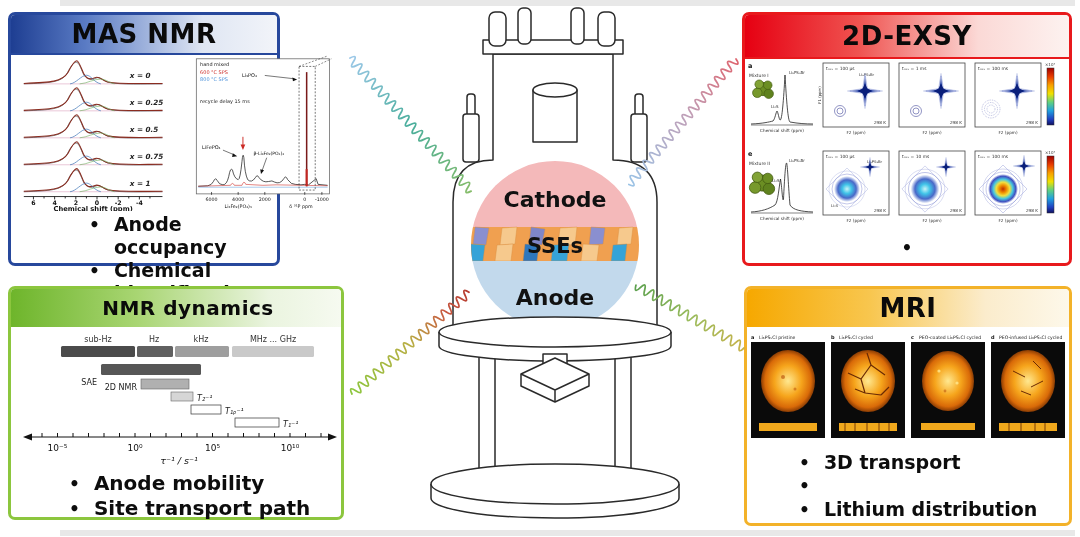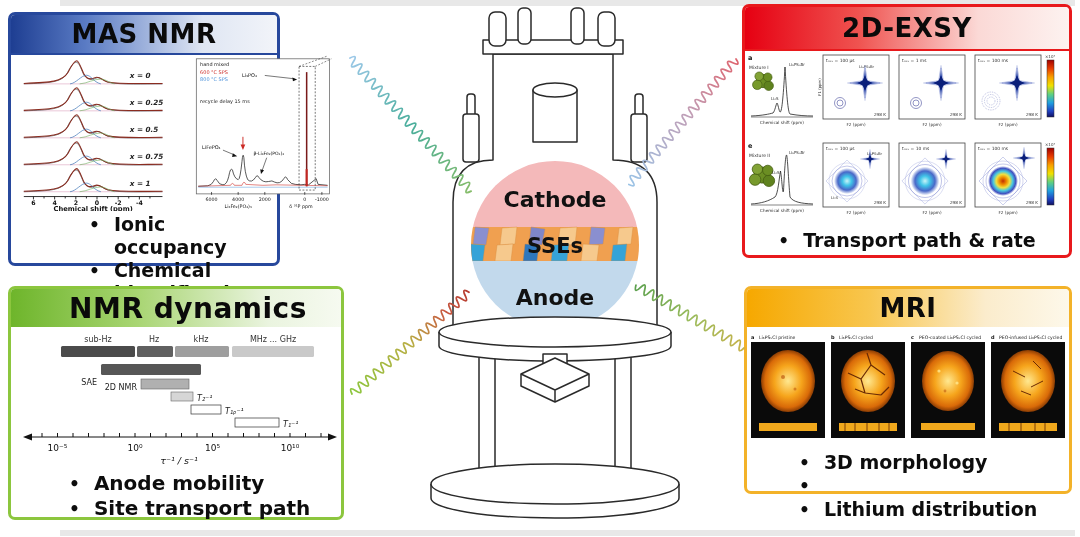--- a/index.html
+++ b/index.html
@@ -4,27 +4,27 @@
 <style>
   html,body{margin:0;padding:0;background:#fff;}
   #stage{position:relative;width:1080px;height:537px;background:#ffffff;overflow:hidden;
          font-family:"DejaVu Sans","Liberation Sans",sans-serif;}
   .strip{position:absolute;left:60px;width:1015px;height:6px;background:#dcdcdc;opacity:.65;z-index:0;}
   svg text{font-family:"DejaVu Sans","Liberation Sans",sans-serif;}
 
   .panel{position:absolute;box-sizing:border-box;background:#fff;border-radius:7px;z-index:2;}
   .panel-mas {left:8px;  top:12px;  width:272px;height:254px;border:3px solid #27489c;}
   .panel-dyn {left:8px;  top:286px; width:336px;height:234px;border:3px solid #8cc63e;}
-  .panel-exsy{left:742px;top:4px;  width:330px;height:254px;border:3px solid #e8191c;}
-  .panel-mri {left:744px;top:286px; width:328px;height:208px;border:3px solid #f3b229;}
+  .panel-exsy{left:742px;top:12px;  width:330px;height:254px;border:3px solid #e8191c;}
+  .panel-mri {left:744px;top:286px; width:328px;height:240px;border:3px solid #f3b229;}
 
   .hdr{display:flex;align-items:center;justify-content:center;font-weight:bold;color:#0a0a0a;
        border-radius:4px 4px 0 0;letter-spacing:.5px;}
   .hdr-mas {height:38px;font-size:26px;background:linear-gradient(90deg,#1e3e92 0%,#5a7bc4 28%,#dfe6f3 72%,#f2f4f9 100%);border-bottom:2px solid #27489c;}
-  .hdr-dyn {height:38px;font-size:28px;background:linear-gradient(90deg,#6eb52b 0%,#a8d572 38%,#eaf4df 78%,#f6faf0 100%);padding-left:24px;}
+  .hdr-dyn {height:38px;font-size:20px;background:linear-gradient(90deg,#6eb52b 0%,#a8d572 38%,#eaf4df 78%,#f6faf0 100%);padding-left:24px;}
   .hdr-exsy{height:42px;font-size:26px;background:linear-gradient(90deg,#e60012 0%,#ef5350 35%,#fbd9d6 72%,#fdf2f0 100%);border-bottom:2px solid #e8191c;}
   .hdr-mri {height:38px;font-size:26px;background:linear-gradient(90deg,#f6a800 0%,#f8c64e 38%,#fbeccc 74%,#fdf8ea 100%);}
 
   .abs{position:absolute;}
   .bullets{position:absolute;display:flex;flex-direction:column;}
   .brow{display:flex;align-items:baseline;gap:14px;font-weight:bold;color:#0d0d0d;}
   .brow .dot{font-size:17px;}
   .b19 .brow{font-size:19px;line-height:23px;}
   .b20 .brow{font-size:20px;line-height:24px;}
   .center-bullet{justify-content:center;width:100%;}
@@ -221,21 +221,21 @@
         <text x="122" y="153">0</text>
         <text x="140" y="153">-1000</text>
       </g>
       <text x="52" y="161" font-size="5" fill="#111" text-anchor="middle">Li₃Fe₂(PO₄)₃</text>
       <text x="118" y="161" font-size="5" fill="#111" text-anchor="middle">δ ³¹P ppm</text>
     </svg>
 
     <div class="bullets b19" style="left:78px;top:198px;">
       <div class="brow">
           <span class="dot">•</span>
-          <span>Ionic occupancy</span>
+          <span>Anode occupancy</span>
         </div>
       <div class="brow">
           <span class="dot">•</span>
           <span>Chemical identification</span>
         </div>
     </div>
   </div>
 
   <div class="panel panel-dyn">
     <div class="hdr hdr-dyn">
@@ -450,21 +450,20 @@
 
       <g>
         <text x="298" y="93" font-size="4" fill="#333">×10⁷</text>
         <rect x="300" y="95" width="7" height="57" fill="url(#cbar)" stroke="#333" stroke-width=".5"></rect>
       </g>
     </svg>
 
     <div class="bullets b19" style="left:0;top:222px;width:100%;">
       <div class="brow center-bullet">
           <span class="dot">•</span>
-          <span>Transport path &amp; rate</span>
         </div>
     </div>
   </div>
 
   <div class="panel panel-mri">
     <div class="hdr hdr-mri">
       <span>MRI</span>
     </div>
 
     <svg class="abs" style="left:0;top:42px;" width="322" height="118" viewBox="0 0 322 118">
@@ -515,21 +514,21 @@
         <ellipse cx="37" cy="50" rx="27" ry="31" fill="url(#disc)"></ellipse>
         <path d="M22,40 L34,46 M40,56 L52,50 M30,60 L40,64 M42,30 L50,38" stroke="#6a2a04" stroke-width="1" fill="none"></path>
         <rect x="8" y="92" width="58" height="8" fill="#f0a81c"></rect>
         <path d="M18,92 v8 M30,92 v8 M44,92 v8 M54,92 v8" stroke="#7a3c04" stroke-width="1"></path>
       </g>
     </svg>
 
     <div class="bullets b19" style="left:52px;top:162px;">
       <div class="brow">
           <span class="dot">•</span>
-          <span>3D morphology</span>
+          <span>3D transport</span>
         </div>
       <div class="brow">
           <span class="dot">•</span>
         </div>
       <div class="brow">
           <span class="dot">•</span>
           <span>Lithium distribution</span>
         </div>
     </div>
   </div>

